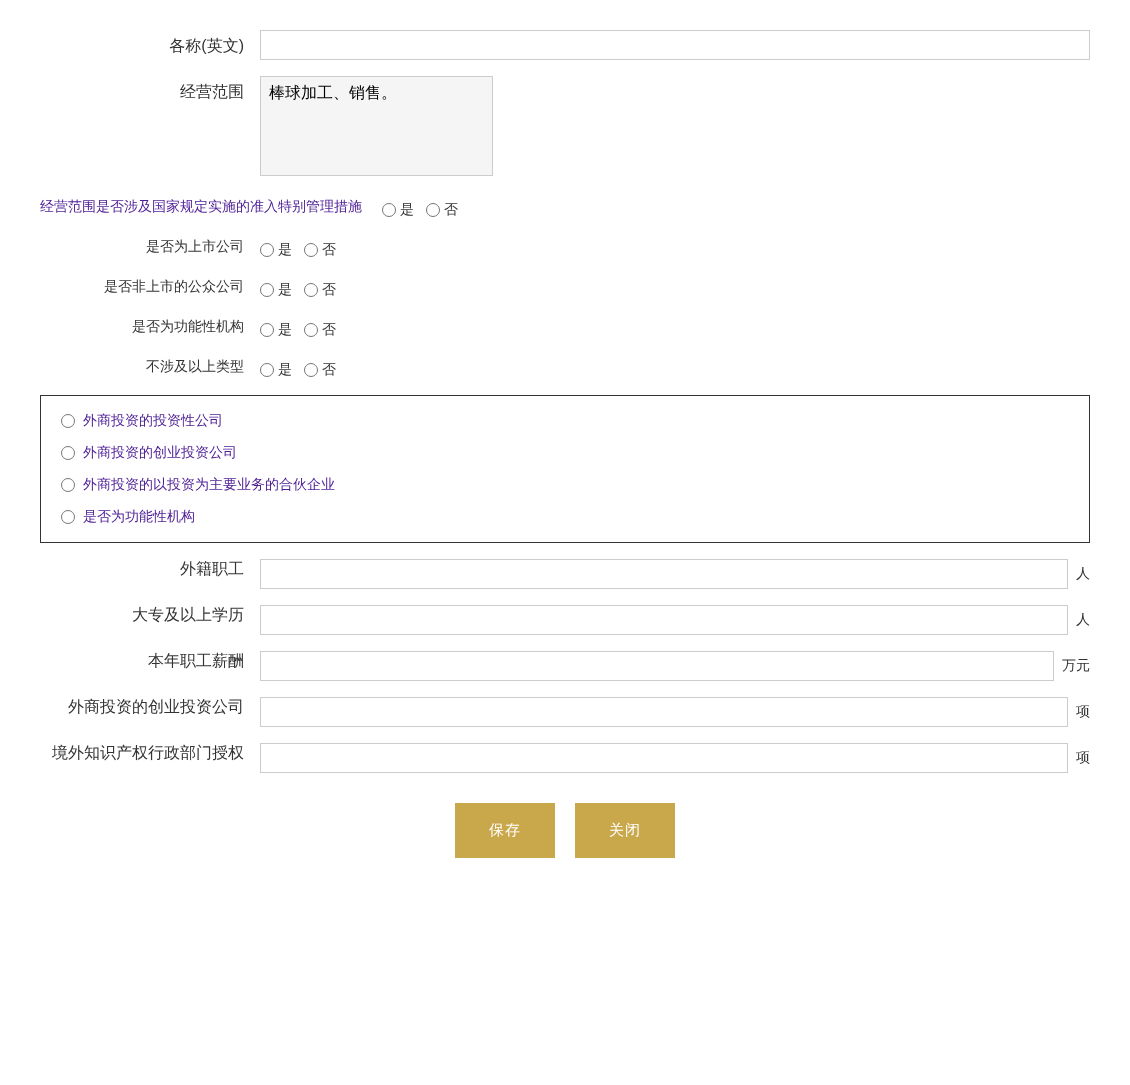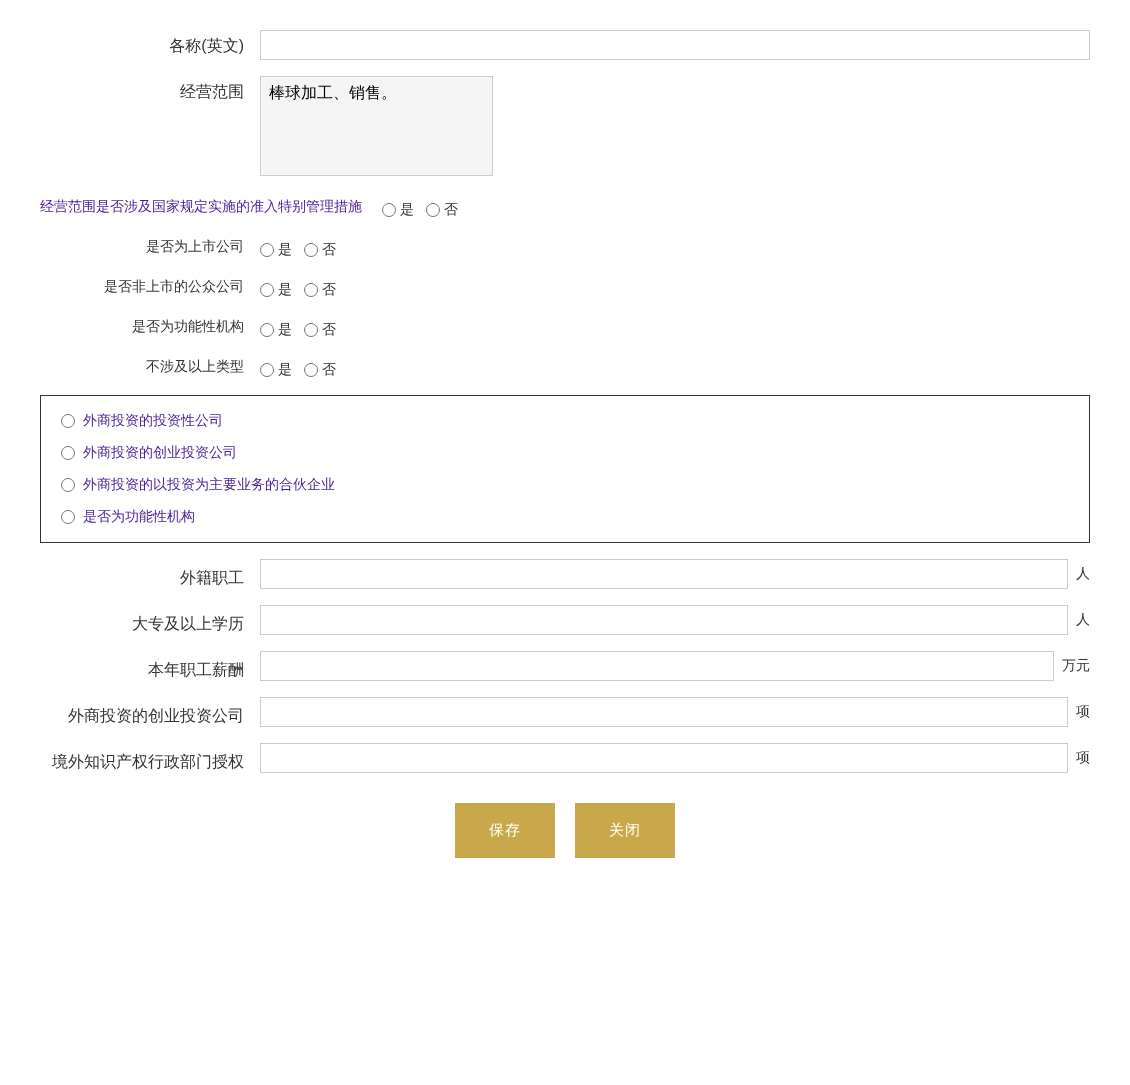--- a/index.html
+++ b/index.html
@@ -36,21 +36,20 @@
       color: #333;
       font-size: 16px;
       flex-shrink: 0;
     }
 
     .form-label-center {
       display: flex;
       align-items: center;
       justify-content: flex-end;
       padding-top: 0;
-      margin-top: 9px;
     }
 
     .form-input {
       flex: 1;
       height: 30px;
       border: 1px solid #ccc;
       padding: 4px 8px;
       font-size: 14px;
       outline: none;
       background: #fff;

